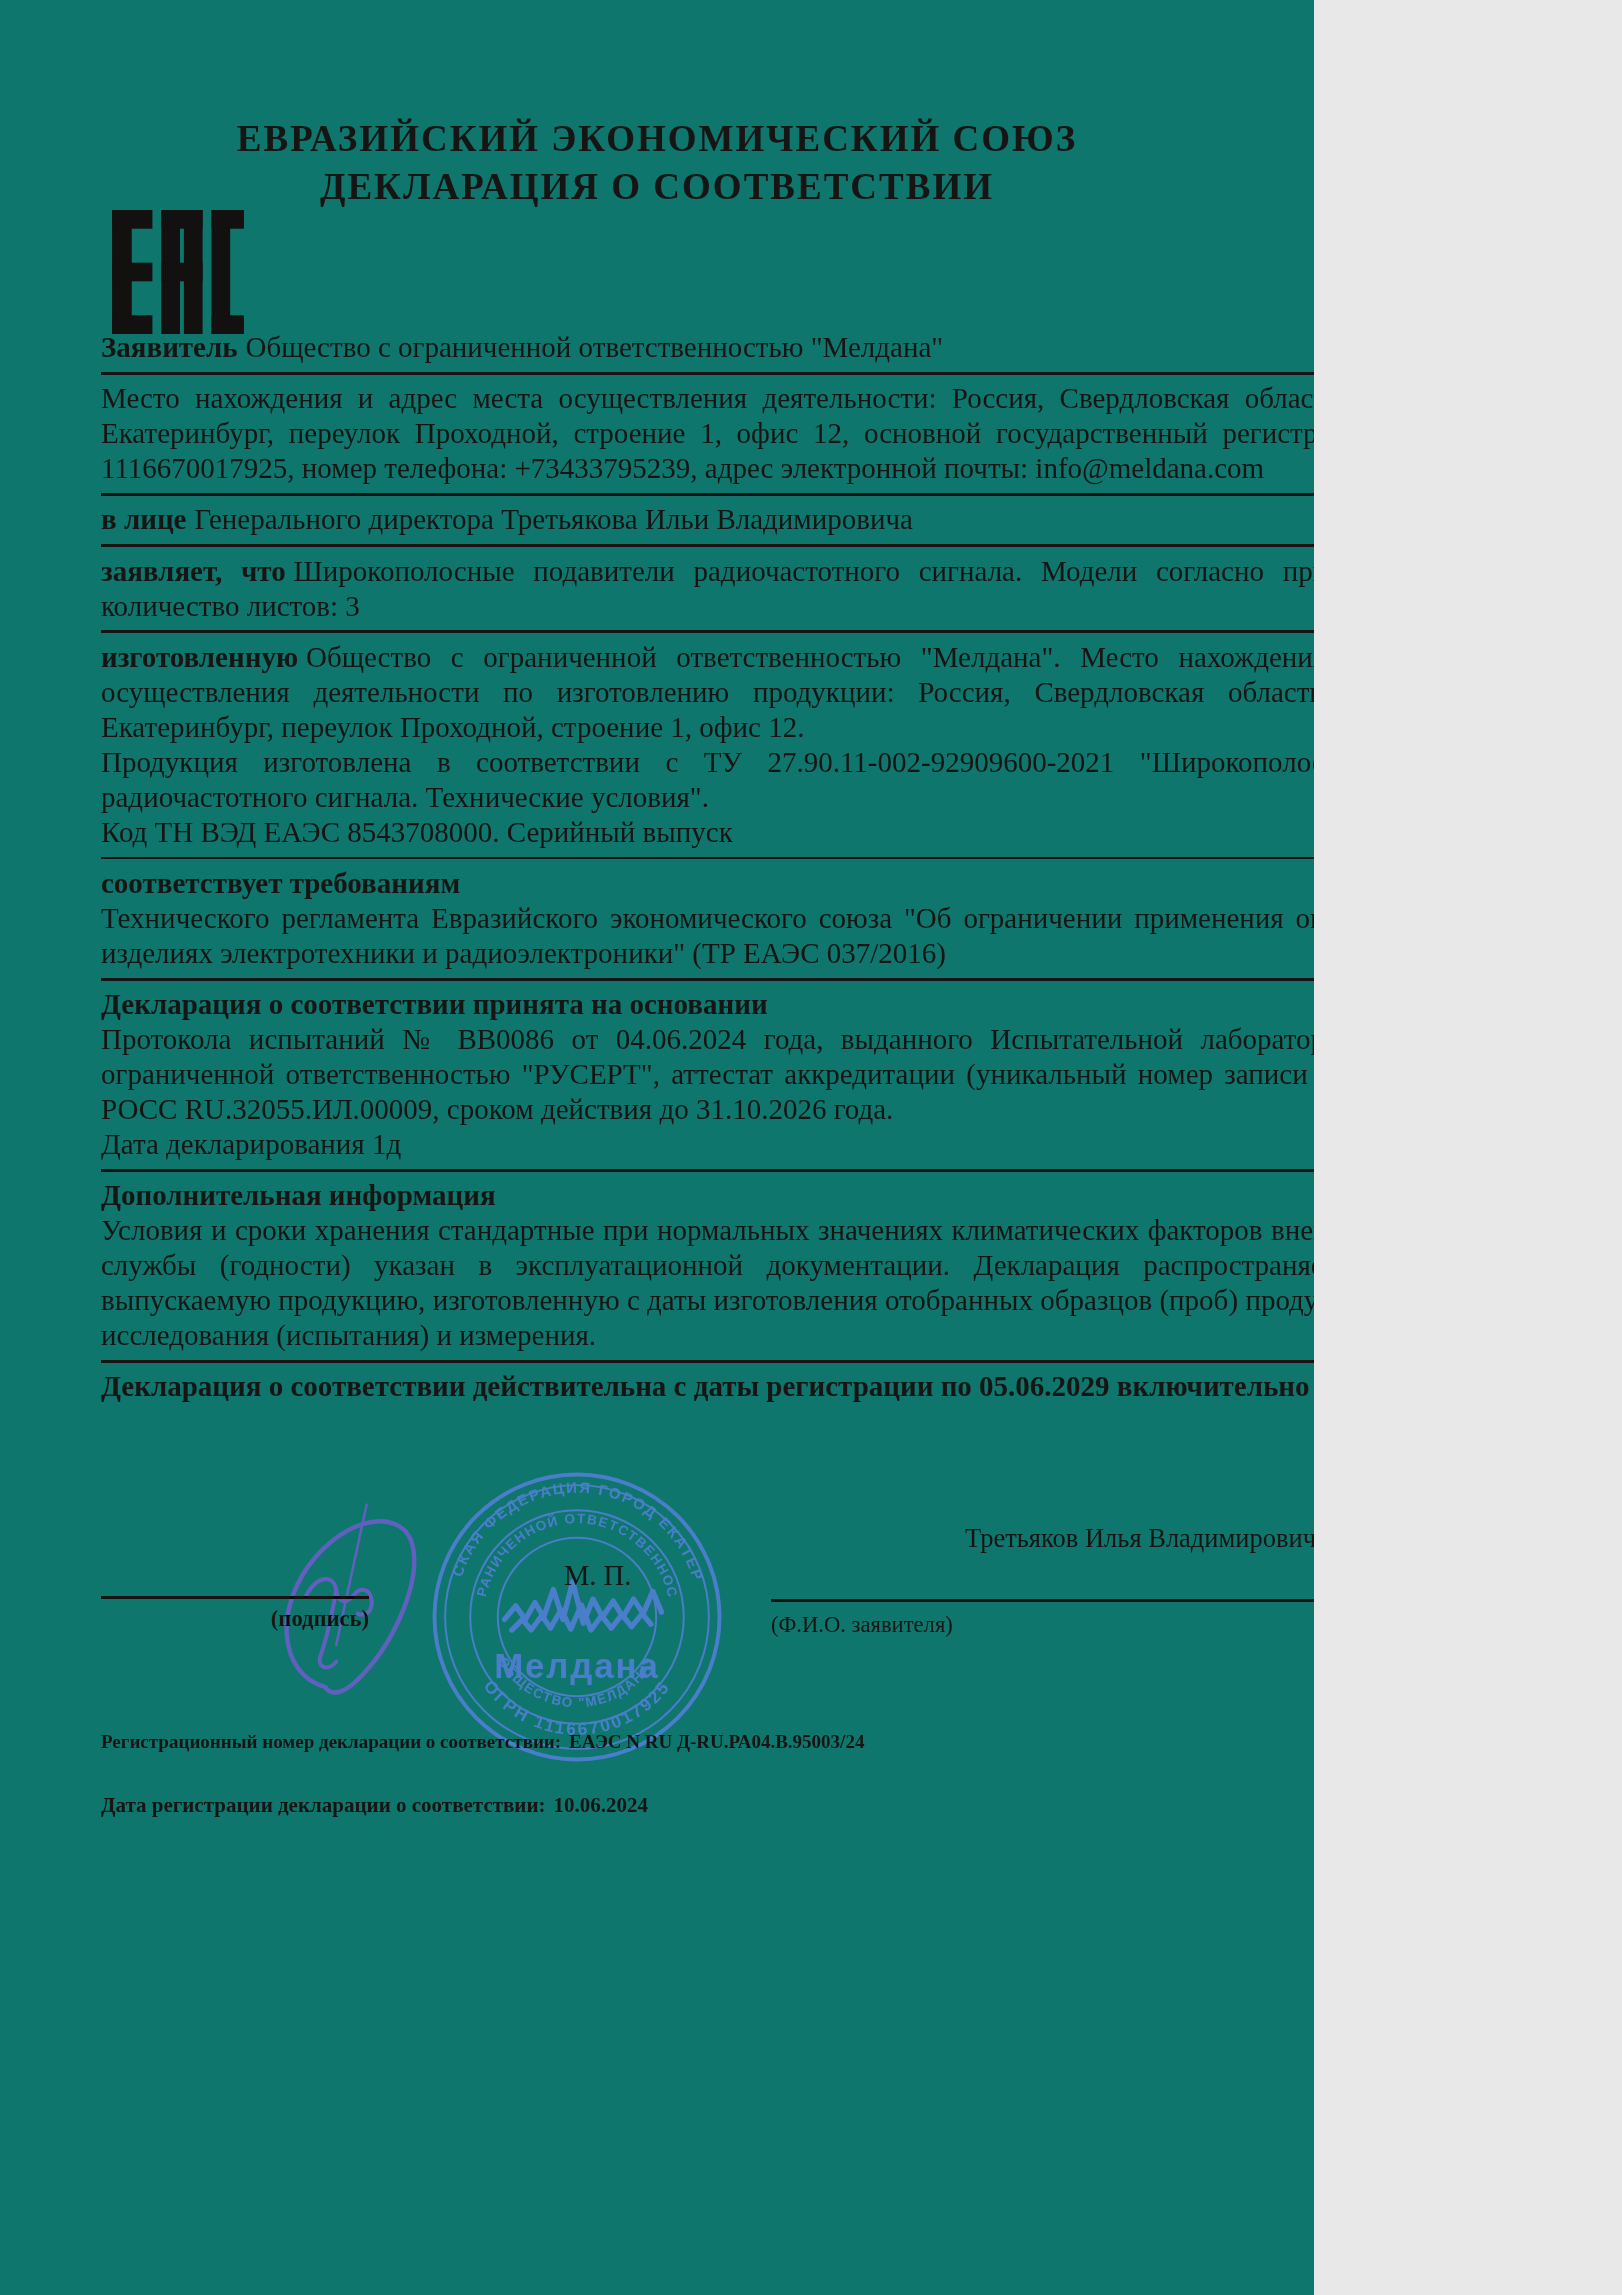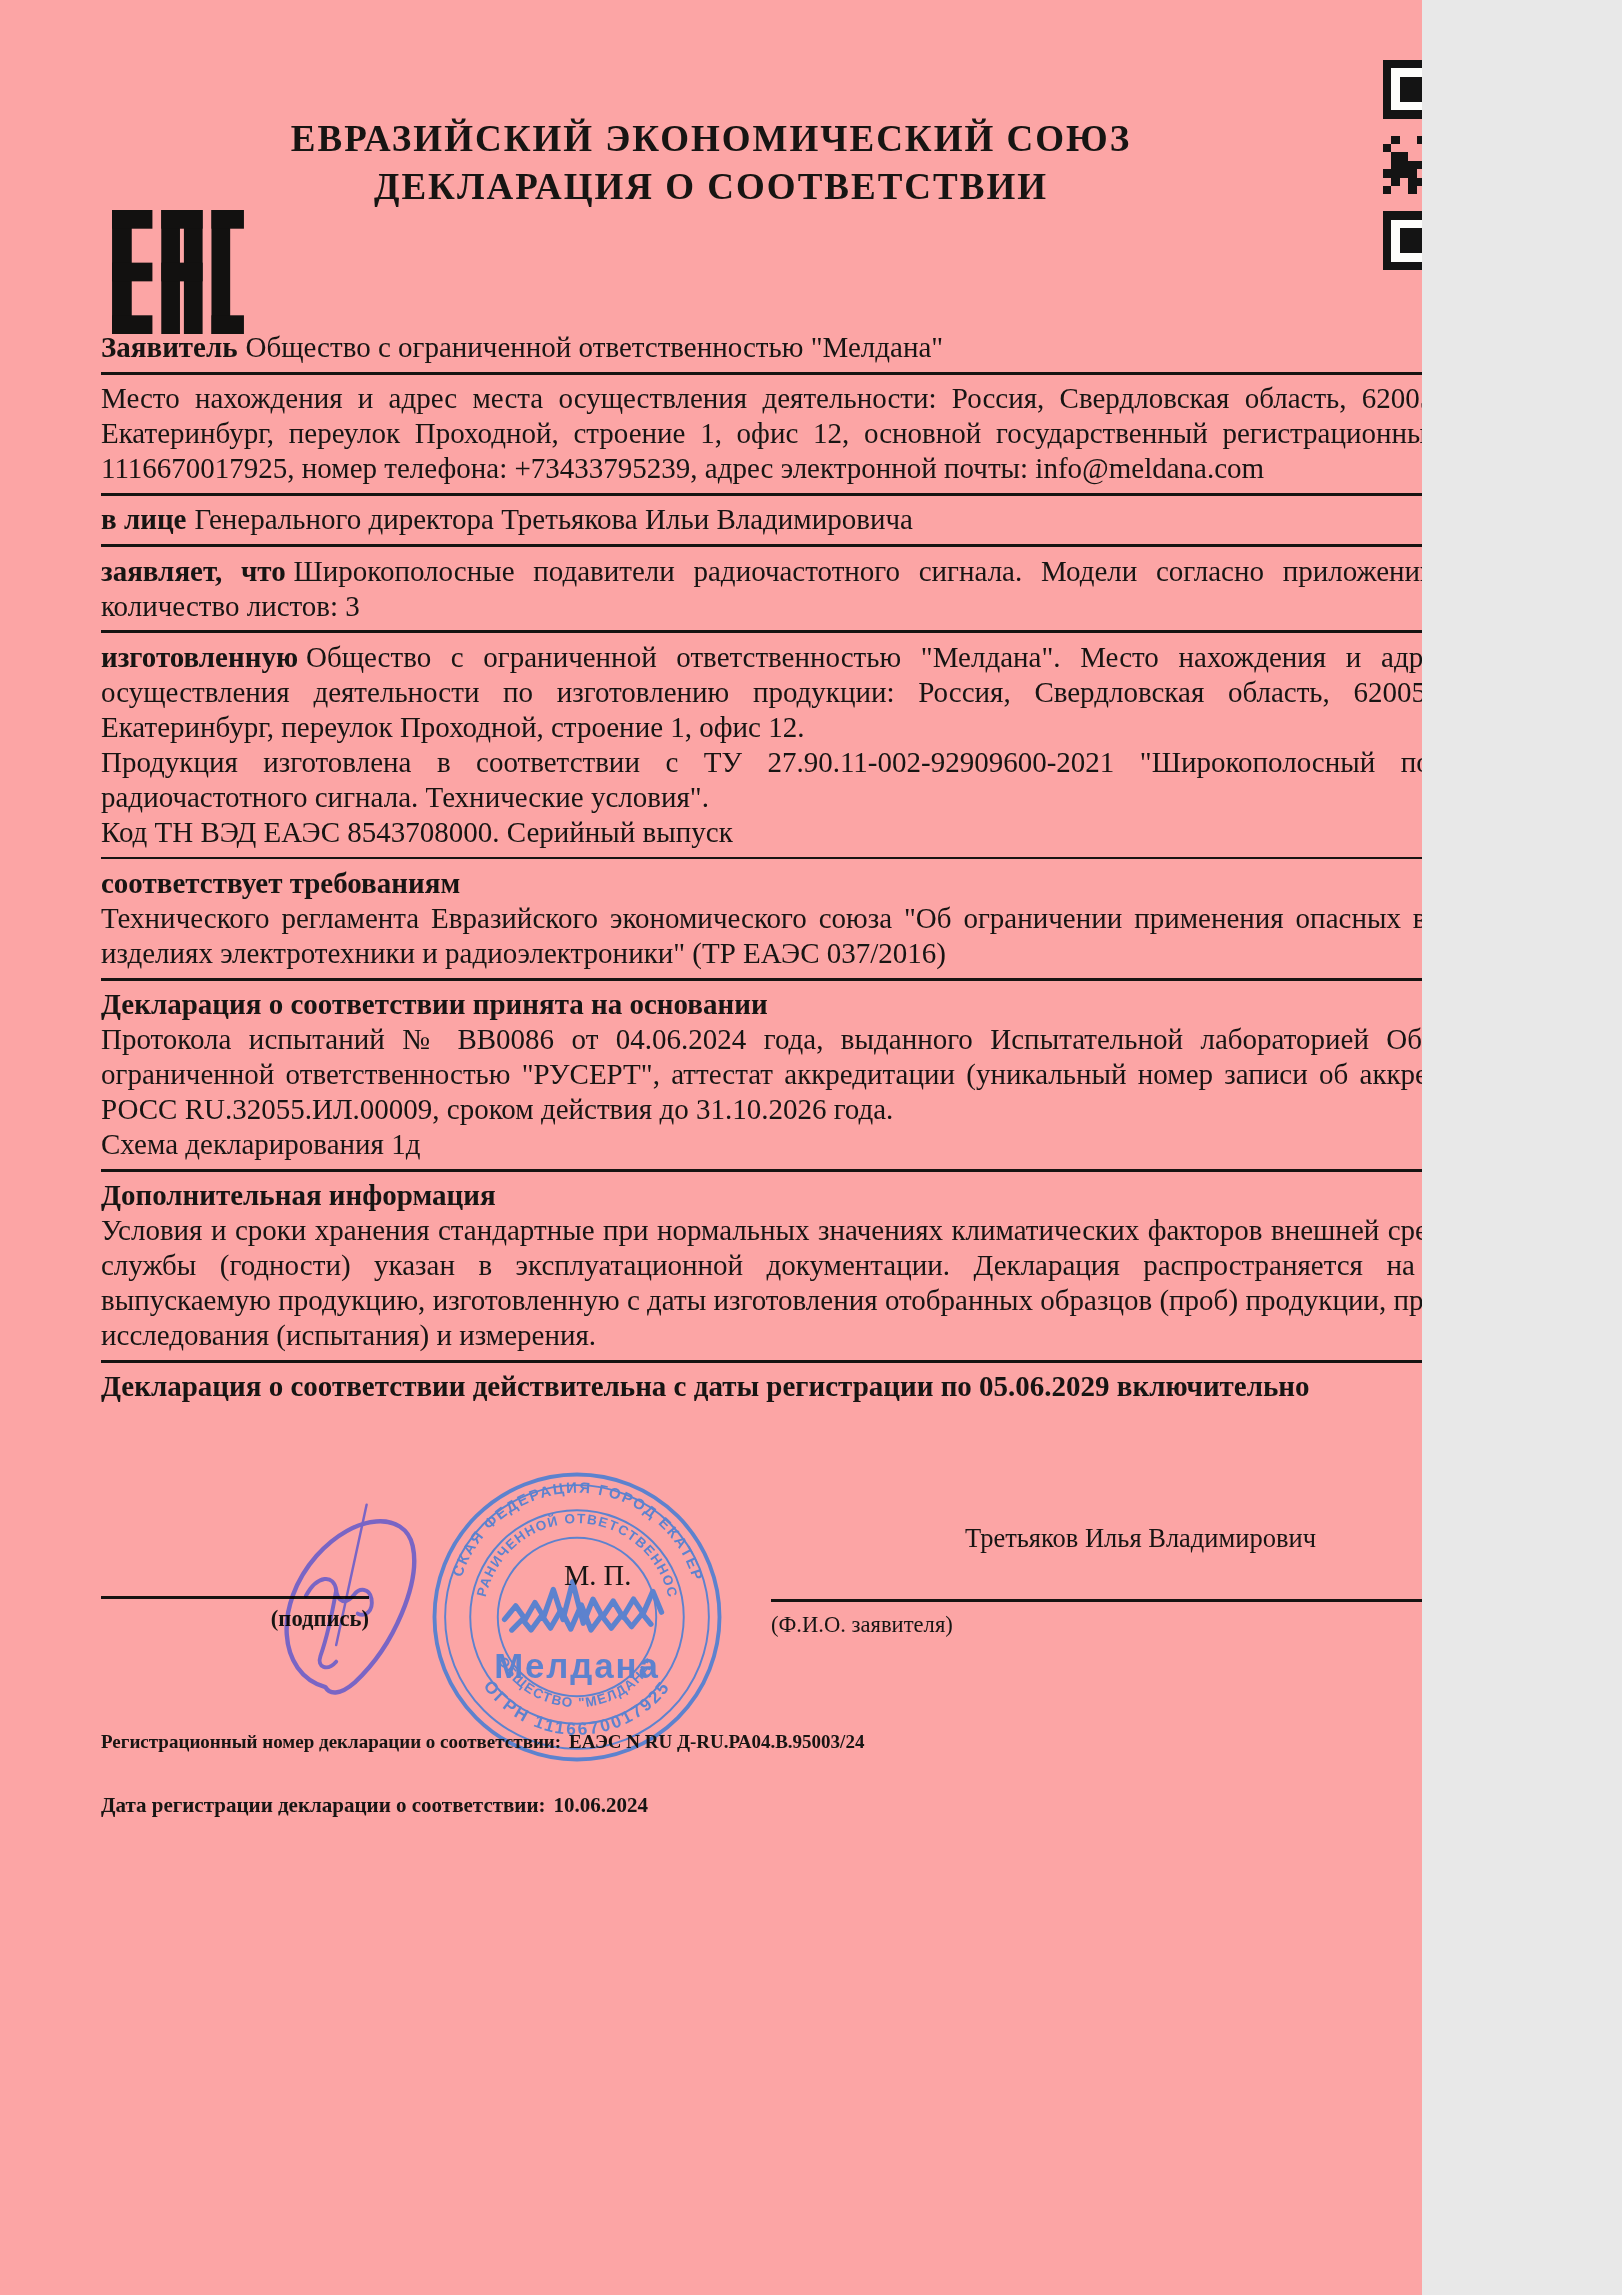--- a/index.html
+++ b/index.html
@@ -1,19 +1,19 @@
 <!DOCTYPE html>
 <html lang="ru" style="font-size:7.9px"><head>
 <meta charset="utf-8">
 <style>
   html,body{margin:0;padding:0;background:#e8e8e8;}
   .page{
     position:relative;
-    width:1422px;height:2295px;
-    background:#fca5a5;
+    width:1314px;height:2295px;
+    background:#0f766e;
     font-family:"Liberation Serif","DejaVu Serif",serif;
     color:#171513;
     overflow:hidden;
     text-decoration:underline;
   }
   
   .title-wrap{position:absolute;top:115px;left:0;right:0;text-align:center;z-index:1;}
   .title-line{font-size:37px;font-weight:bold;letter-spacing:2px;line-height:48px;white-space:nowrap;}
   .eac-logo{position:absolute;left:112px;top:210px;width:132px;height:124px;z-index:1;}
   .qr{position:absolute;left:1383px;top:60px;width:210px;height:210px;z-index:1;}
@@ -305,21 +305,21 @@
     <p class="j">Продукция изготовлена в соответствии с ТУ 27.90.11-002-92909600-2021 "Широкополосный подавитель радиочастотного сигнала. Технические условия".</p>
     <p>Код ТН ВЭД ЕАЭС 8543708000. Серийный выпуск</p>
     <div class="rule"></div>
 
     <p class="b">соответствует требованиям</p>
     <p class="j">Технического регламента Евразийского экономического союза "Об ограничении применения опасных веществ в изделиях электротехники и радиоэлектроники" (ТР ЕАЭС 037/2016)</p>
     <div class="rule"></div>
 
     <p class="b">Декларация о соответствии принята на основании</p>
     <p class="j">Протокола испытаний № ВВ0086 от 04.06.2024 года, выданного Испытательной лабораторией Общества с ограниченной ответственностью "РУСЕРТ", аттестат аккредитации (уникальный номер записи об аккредитации) РОСС RU.32055.ИЛ.00009, сроком действия до 31.10.2026 года.</p>
-    <p>Схема декларирования 1д</p>
+    <p>Дата декларирования 1д</p>
     <div class="rule"></div>
 
     <p class="b">Дополнительная информация</p>
     <p class="j">Условия и сроки хранения стандартные при нормальных значениях климатических факторов внешней среды, Срок службы (годности) указан в эксплуатационной документации. Декларация распространяется на серийно выпускаемую продукцию, изготовленную с даты изготовления отобранных образцов (проб) продукции, прошедших исследования (испытания) и измерения.</p>
     <div class="rule"></div>
 
     <p class="b">Декларация о соответствии  действительна с даты регистрации по 05.06.2029 включительно</p>
   </div>
 
   <div class="sigzone">

